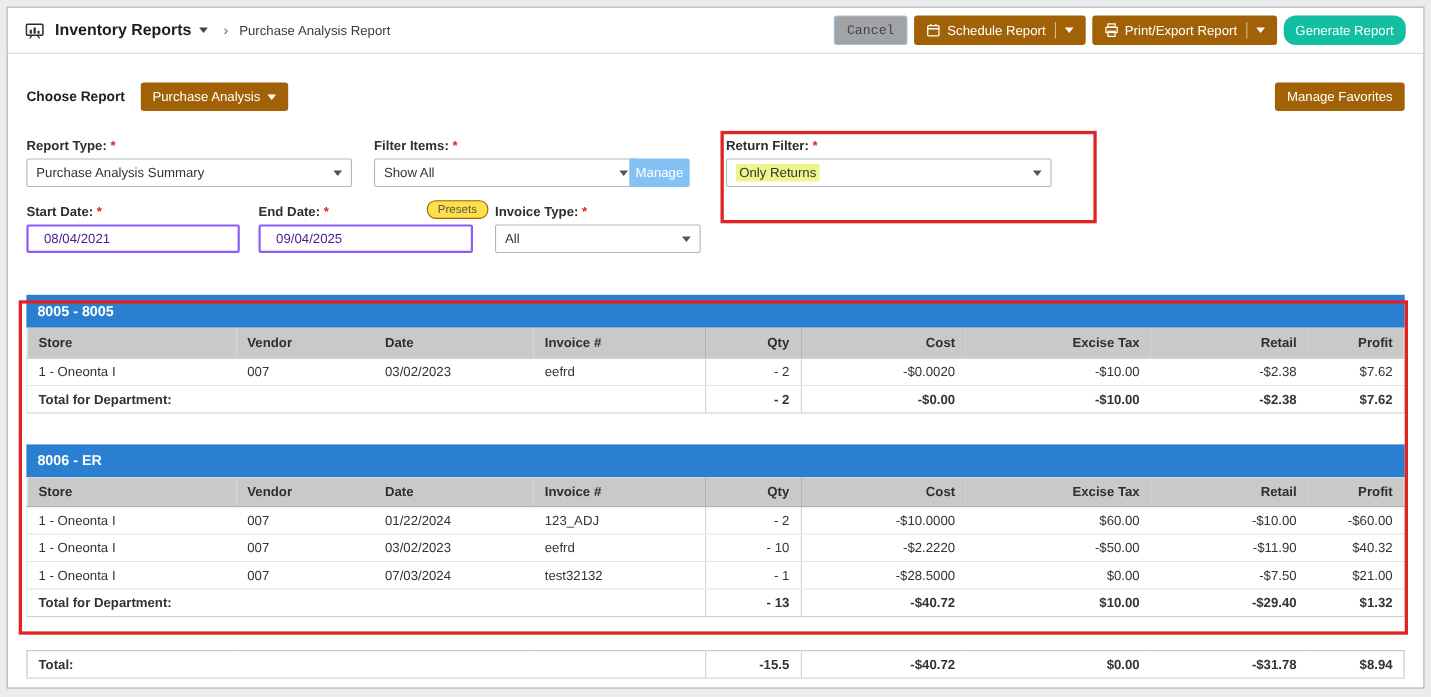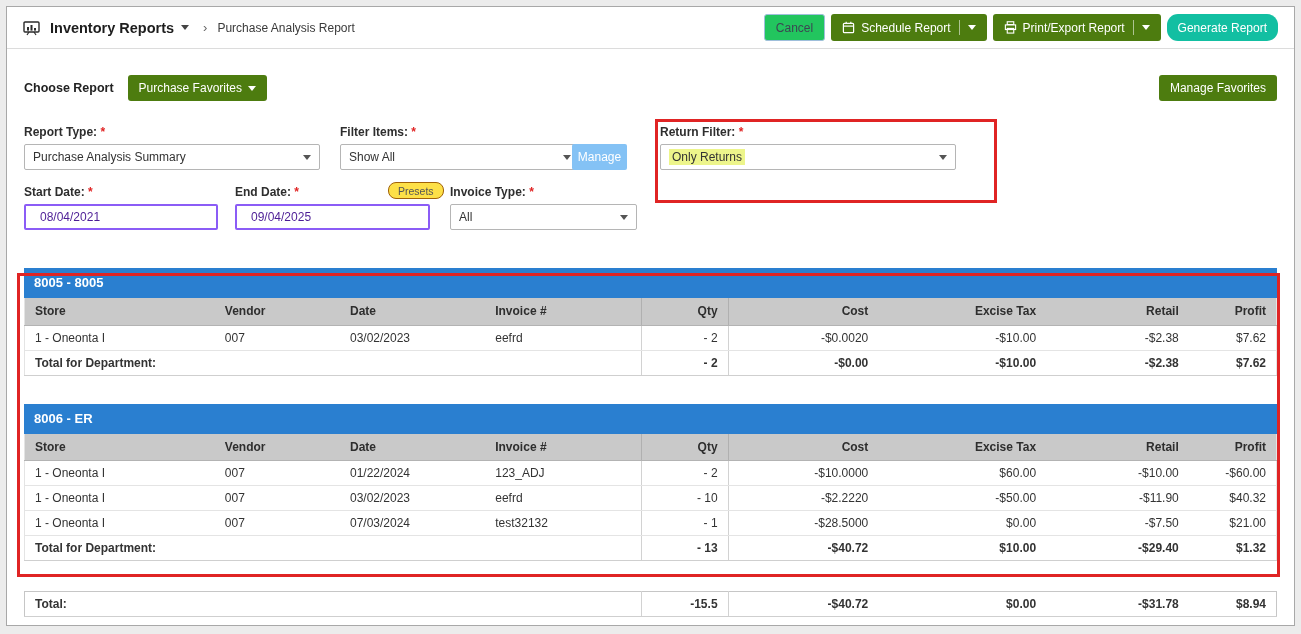--- a/index.html
+++ b/index.html
@@ -31,22 +31,22 @@
   .crumb-sep { color:#666; margin:0 10px 0 14px; font-size:13px; }
   .crumb { font-size:12px; color:#3a3a3a; }
   .header-actions { margin-left:auto; display:flex; align-items:center; gap:6px; }
 
   
   .btn {
     font-family:inherit; font-size:12px; height:27px;
     border:none; border-radius:3px; padding:0 11px; cursor:pointer;
     display:inline-flex; align-items:center; gap:6px; white-space:nowrap;
   }
-  .btn-outline { background:#22c55e; border:1px solid #9fbfdb; color:#3c4752; }
-  .btn-blue { background:#4d7c0f; color:#fff; }
+  .btn-outline { background:#a3a3a3; border:1px solid #9fbfdb; color:#3c4752;font-family:Liberation Mono, monospace; }
+  .btn-blue { background:#a16207; color:#fff; }
   .btn-teal { background:#12bfa2; color:#fff;border-radius:11px; }
   .btn-light { background:#84c2f5; color:#fff; }
   .split .divider { width:1px; height:15px; background:rgba(255,255,255,.55); margin:0 2px; }
   .ico { display:inline-flex; }
 
   
   .content { padding:0 17px; }
   .choose-row { margin-top:26px; display:flex; align-items:center; height:26px; }
   .label-strong { font-weight:bold; font-size:12.5px; color:#222; }
   .choose-row .btn-blue { margin-left:14px; height:26px; }
@@ -169,21 +169,21 @@
       </button>
       <button class="btn btn-teal">Generate Report</button>
     </div>
   </div>
 
   <div class="content">
 
     <div class="choose-row">
       <span class="label-strong">Choose Report</span>
       <button class="btn btn-blue">
-        <span>Purchase Favorites</span>
+        <span>Purchase Analysis</span>
         <span class="caret-tri white"></span>
       </button>
       <button class="btn btn-blue right">Manage Favorites</button>
     </div>
 
     <div class="filters">
 
       <div class="field f-report-type">
         <div class="flabel">
           <span>Report Type:</span>

